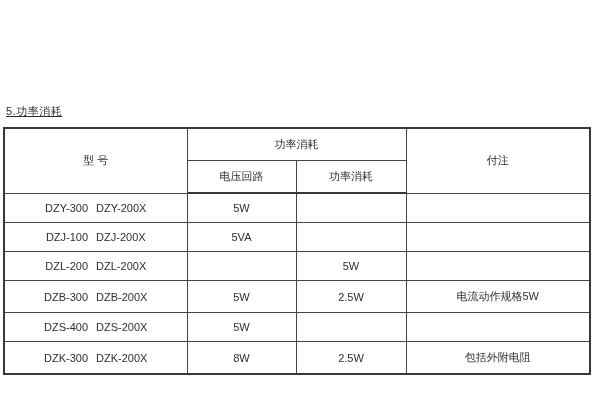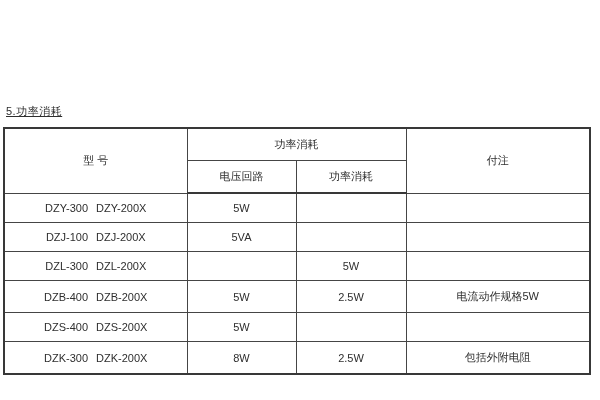--- a/index.html
+++ b/index.html
@@ -77,27 +77,27 @@
       <td></td>
       <td></td>
     </tr>
     <tr>
       <td><span class="model-a">DZJ-100</span><span class="model-b">DZJ-200X</span></td>
       <td>5VA</td>
       <td></td>
       <td></td>
     </tr>
     <tr>
-      <td><span class="model-a">DZL-300</span><span class="model-b">DZL-200X</span></td>
+      <td><span class="model-a">DZL-200</span><span class="model-b">DZL-200X</span></td>
       <td></td>
       <td>5W</td>
       <td></td>
     </tr>
     <tr>
-      <td><span class="model-a">DZB-400</span><span class="model-b">DZB-200X</span></td>
+      <td><span class="model-a">DZB-300</span><span class="model-b">DZB-200X</span></td>
       <td>5W</td>
       <td>2.5W</td>
       <td>电流动作规格5W</td>
     </tr>
     <tr>
       <td><span class="model-a">DZS-400</span><span class="model-b">DZS-200X</span></td>
       <td>5W</td>
       <td></td>
       <td></td>
     </tr>

